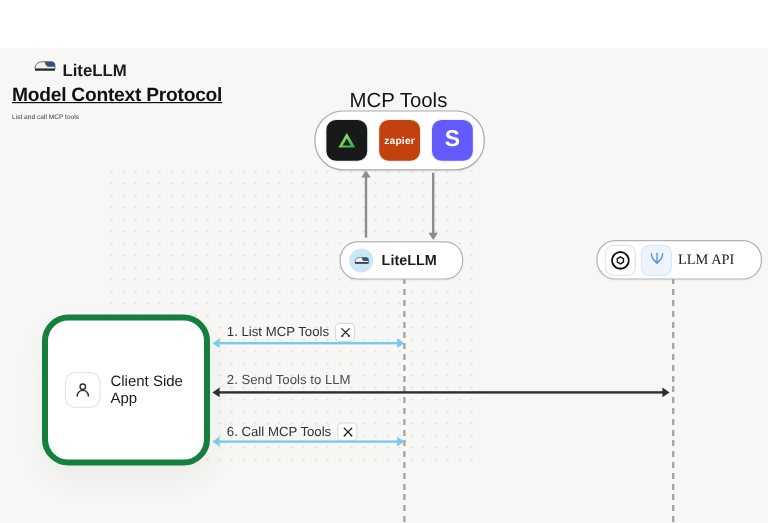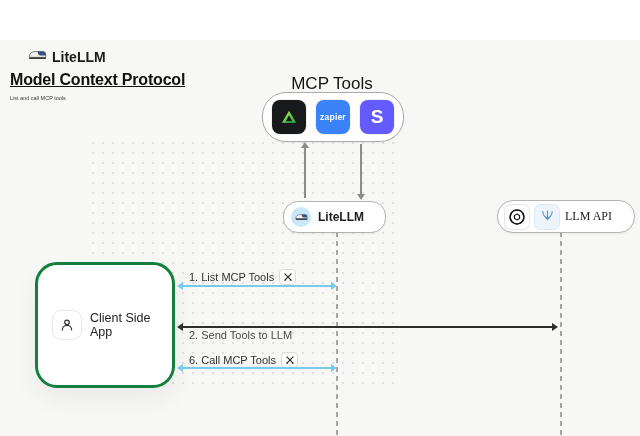--- a/index.html
+++ b/index.html
@@ -23,21 +23,21 @@
   .subtitle{position:absolute;left:10px;top:55px;font-size:5.5px;color:#3a3a3a;}
   
   .mcp-label{position:absolute;left:262px;top:34px;width:140px;text-align:center;font-size:17px;font-weight:500;color:#141414;}
   .mcp-pill{
     position:absolute;left:262px;top:52px;width:140px;height:48px;border-radius:24px;
     background:#fff;border:1px solid #ababab;box-shadow:0 1px 2px rgba(0,0,0,.05);
     display:flex;align-items:center;justify-content:center;gap:10px;
   }
   .tool{width:34px;height:34px;border-radius:8px;display:flex;align-items:center;justify-content:center;
     box-shadow:0 0 0 1px rgba(0,0,0,.06);}
-  .tool-zapier{background:#3b82f6;color:#fff;font-size:8.5px;font-weight:700;letter-spacing:.2px;}
+  .tool-zapier{background:#c2410c;color:#fff;font-size:8.5px;font-weight:700;letter-spacing:.2px;}
   .tool-stripe{background:#635bff;color:#fff;font-size:19px;font-weight:700;}
   .tool-tri{background:#17191b;}
   
   .vline{position:absolute;width:1.5px;background:#8c8c8c;}
   .vhead-up{position:absolute;width:0;height:0;border-left:4px solid transparent;border-right:4px solid transparent;border-bottom:6px solid #8c8c8c;}
   .vhead-down{position:absolute;width:0;height:0;border-left:4px solid transparent;border-right:4px solid transparent;border-top:6px solid #8c8c8c;}
   
   .node{position:absolute;background:#fff;border:1px solid #b3b3b3;box-shadow:0 1px 2px rgba(0,0,0,.05);
     display:flex;align-items:center;}
   .node-litellm{left:283px;top:161px;width:94px;height:30px;border-radius:15px;gap:7px;padding-left:7px;}
@@ -47,21 +47,21 @@
   .sq-icon{width:24px;height:24px;border-radius:6px;display:flex;align-items:center;justify-content:center;}
   .sq-openai{background:#fff;box-shadow:0 0 0 1px #e6e6e6;}
   .sq-provider{background:#edf4fc;box-shadow:0 0 0 1px #dde8f5;}
   .node-llmapi .nlabel{font-size:12px;font-weight:500;color:#1d1d1d;font-family:Liberation Serif, serif;}
   
   .lifeline{position:absolute;width:2px;
     background:repeating-linear-gradient(180deg,#a6a6a6 0 5px,transparent 5px 9px);}
   
   .client-card{
     position:absolute;left:35px;top:222px;width:140px;height:126px;border-radius:22px;
-    background:#fff;border:3px solid #15803d;box-shadow:0 12px 26px rgba(0,0,0,.05);
+    background:#fff;border:5px solid #15803d;box-shadow:0 12px 26px rgba(0,0,0,.05);
     display:flex;align-items:center;gap:9px;padding-left:15px;box-sizing:border-box;
   }
   .user-sq{width:28px;height:28px;border-radius:8px;background:#fff;box-shadow:0 0 0 1px #e7e7e5;
     display:flex;align-items:center;justify-content:center;flex:0 0 auto;}
   .client-label{font-size:12.5px;font-weight:500;color:#222;}
   
   .harrow{position:absolute;height:0;}
   .hline{position:absolute;left:4px;right:4px;}
   .ah-l{position:absolute;left:0;top:-4px;width:0;height:0;border-top:4px solid transparent;border-bottom:4px solid transparent;}
   .ah-r{position:absolute;right:0;top:-4px;width:0;height:0;border-top:4px solid transparent;border-bottom:4px solid transparent;}
@@ -186,21 +186,21 @@
           <path d="M19.5 19.5 l-2.3 0" stroke-width="2"></path>
       </svg>
     </span>
   </div>
   <div class="harrow blue" style="left:177px;top:246px;width:160px;">
     <div class="hline"></div>
       <div class="ah-l"></div>
       <div class="ah-r"></div>
   </div>
 
-  <div class="steplabel muted" style="left:189px;top:289px;">
+  <div class="steplabel muted" style="left:189px;top:271px;">
     <span>2. Send Tools to LLM</span>
   </div>
   <div class="harrow dark" style="left:177px;top:287px;width:381px;">
     <div class="hline"></div>
       <div class="ah-l"></div>
       <div class="ah-r"></div>
   </div>
 
   <div class="steplabel" style="left:189px;top:312px;">
     <span>6. Call MCP Tools</span>

